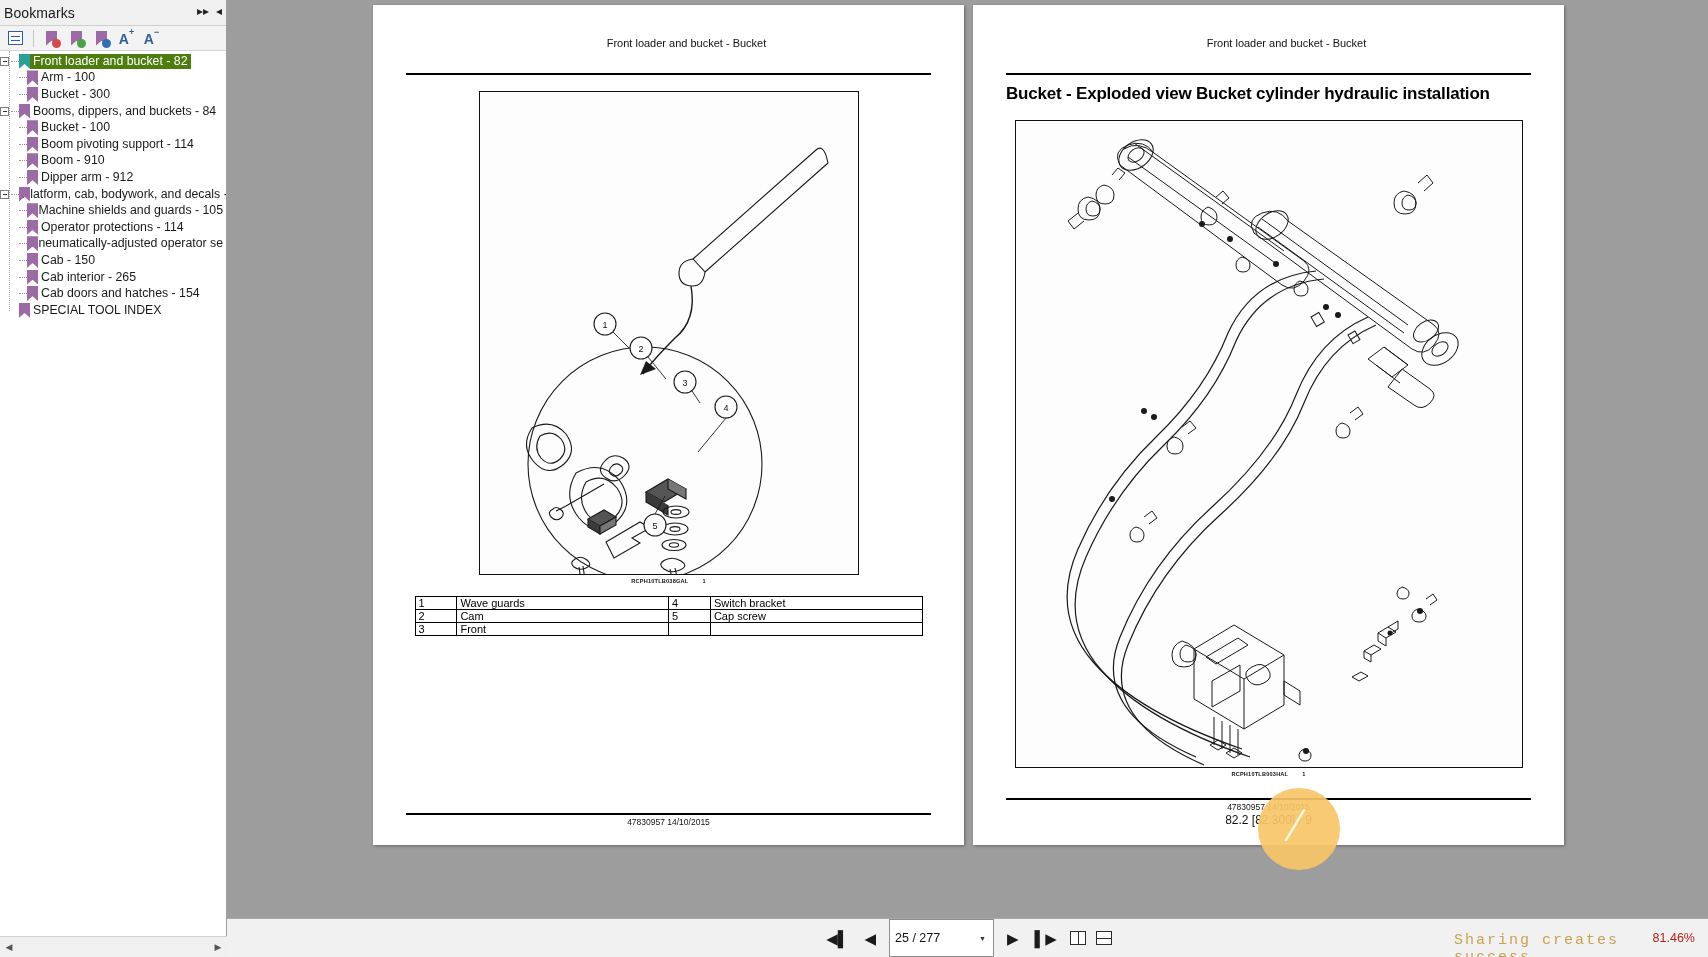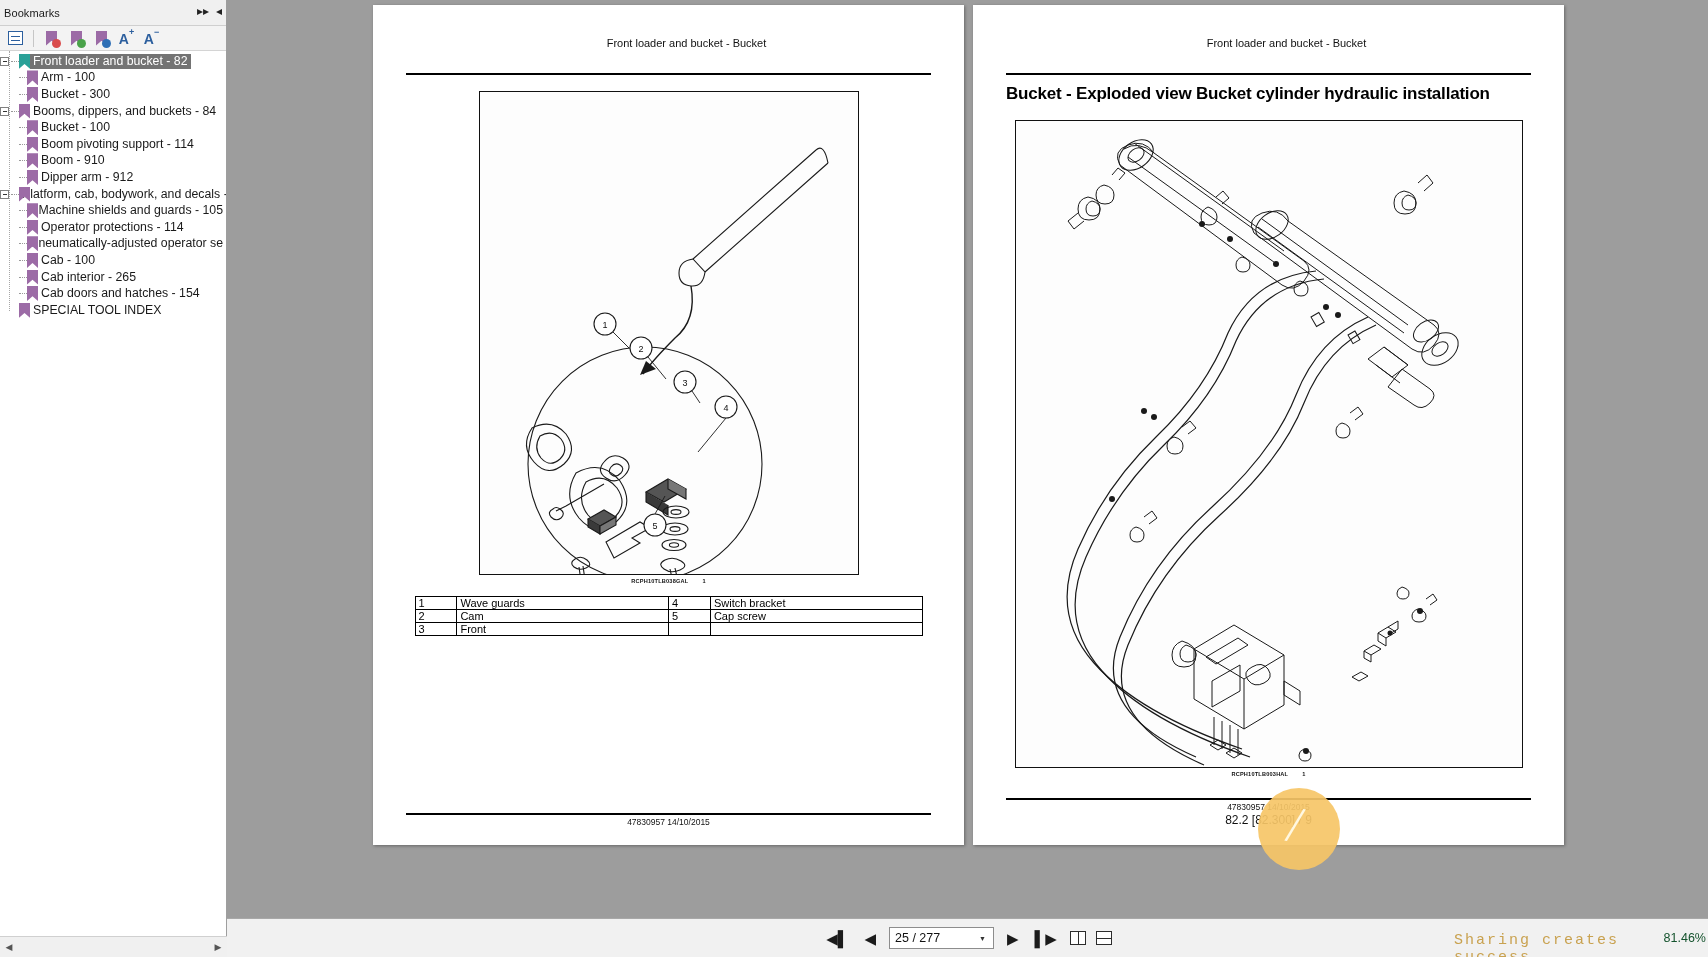--- a/index.html
+++ b/index.html
@@ -16,21 +16,21 @@
   .bm-panel {
     position: absolute; left: 0; top: 0; width: 227px; height: 957px;
     background: #ffffff; border-right: 1px solid #9e9e9e;
   }
   .bm-title-bar {
     position: relative; height: 26px; background: #f0f0f0;
     border-bottom: 1px solid #cfcfcf;
     display: flex; align-items: center;
   }
   .bm-title {
-    font-size: 11px; color: #1a1a1a; padding-left: 4px; letter-spacing: 0.1px;
+    font-size: 14px; color: #1a1a1a; padding-left: 4px; letter-spacing: 0.1px;
   }
   .bm-title-btns { position: absolute; right: 4px; top: 4px; display: flex; gap: 7px; }
   .tb-glyph { font-size: 12px; color: #222; line-height: 14px; cursor: default; }
 
   .bm-toolbar {
     height: 25px; background: #f3f3f3; border-bottom: 1px solid #d4d4d4;
     display: flex; align-items: center; padding-left: 3px; gap: 0px;
   }
   .bm-tbtn { width: 25px; height: 22px; display: flex; align-items: center; justify-content: center; }
   .bm-sep { width: 1px; height: 17px; background: #c6c6c6; margin: 0 5px; }
@@ -64,21 +64,21 @@
   .bm-row { position: relative; height: 16.6px; display: flex; align-items: center; white-space: nowrap; }
   .bm-expander {
     width: 9px; height: 9px; border: 1px solid #808080; background: #fff;
     position: relative; flex: 0 0 auto; margin-right: 2px;
   }
   .bm-expander::before {
     content: ""; position: absolute; left: 1.5px; right: 1.5px; top: 3px; height: 1px; background: #333;
   }
   .bm-dots { width: 8px; height: 1px; border-top: 1px dotted #999; flex: 0 0 auto; }
   .bm-label { font-size: 12.3px; color: #1a1a1a; padding: 0 3px; line-height: 15px; }
-  .bm-row.selected .bm-label { background: #737373; color: #ffffff; }
+  .bm-row.selected .bm-label { background: #4d7c0f; color: #ffffff; }
 
   
   .guide { position: absolute; width: 1px; border-left: 1px dotted #a6a6a6; }
 
   .bm-hscroll {
     position: absolute; left: 0; bottom: 0; width: 227px; height: 21px;
     background: #f0f0f0; border-top: 1px solid #d0d0d0;
     display: flex; align-items: center; justify-content: space-between; padding: 0 2px;
   }
   .hs-arrow { font-size: 9px; color: #555; width: 14px; text-align: center; }
@@ -134,32 +134,32 @@
   .pf-line2 { text-align: center; font-size: 12px; color: #111; margin-top: 1px; }
 
   
   .bottom-bar {
     position: absolute; left: 227px; right: 0; bottom: 0; height: 39px;
     background: #f1f1f1; border-top: 1px solid #a8a8a8;
     display: flex; align-items: center; justify-content: center; gap: 10px;
   }
   .nav-btn { font-size: 15px; color: #1b1b1b; line-height: 15px; padding: 2px 3px; cursor: default; }
   .page-box {
-    width: 105px; height: 22px; background: #fff; border: 1px solid #8d8d8d;
+    width: 105px; height: 38px; background: #fff; border: 1px solid #8d8d8d;
     display: flex; align-items: center; position: relative;
   }
   .page-box input {
     border: 0; outline: 0; width: 80px; font-size: 12.5px; color: #111;
     padding-left: 5px; background: transparent; font-family: "Liberation Sans", sans-serif;
   }
   .page-caret { position: absolute; right: 7px; font-size: 7px; color: #333; }
   .pane-icon { width: 16px; height: 14px; border: 1.4px solid #2c2c2c; position: relative; background: #fff; }
   .pane-icon::after { content: ""; position: absolute; top: 0; bottom: 0; left: 50%; width: 1.4px; background: #2c2c2c; }
   .pane-icon.horiz::after { left: 0; right: 0; top: 50%; width: auto; height: 1.4px; }
-  .zoom-label { position: absolute; right: 2px; font-size: 12.5px; color: #14532d; }
+  .zoom-label { position: absolute; right: 13px; font-size: 12.5px; color: #b91c1c; }
 
   
   .wm { position: absolute; pointer-events: none; }
   .wm-dht {
     left: 1356px; top: 790px; font-size: 74px; font-weight: bold;
     font-family: "Liberation Serif", serif; color: transparent;
     -webkit-text-stroke: 1.3px #f0c96a; letter-spacing: 4px; line-height: 74px;
   }
   .wm-circle {
     left: 1258px; top: 788px; width: 82px; height: 82px; border-radius: 50%;
@@ -288,21 +288,21 @@
         <div class="bm-row">
           <span style="width: 19px; flex: 0 0 auto;"></span>
           <span class="bm-dots"></span>
           <span class="ribbon"></span>
           <span class="bm-label">Pneumatically-adjusted operator se</span>
         </div>
         <div class="bm-row">
           <span style="width: 19px; flex: 0 0 auto;"></span>
           <span class="bm-dots"></span>
           <span class="ribbon"></span>
-          <span class="bm-label">Cab - 100</span>
+          <span class="bm-label">Cab - 150</span>
         </div>
         <div class="bm-row">
           <span style="width: 19px; flex: 0 0 auto;"></span>
           <span class="bm-dots"></span>
           <span class="ribbon"></span>
           <span class="bm-label">Cab interior - 265</span>
         </div>
         <div class="bm-row">
           <span style="width: 19px; flex: 0 0 auto;"></span>
           <span class="bm-dots"></span>

